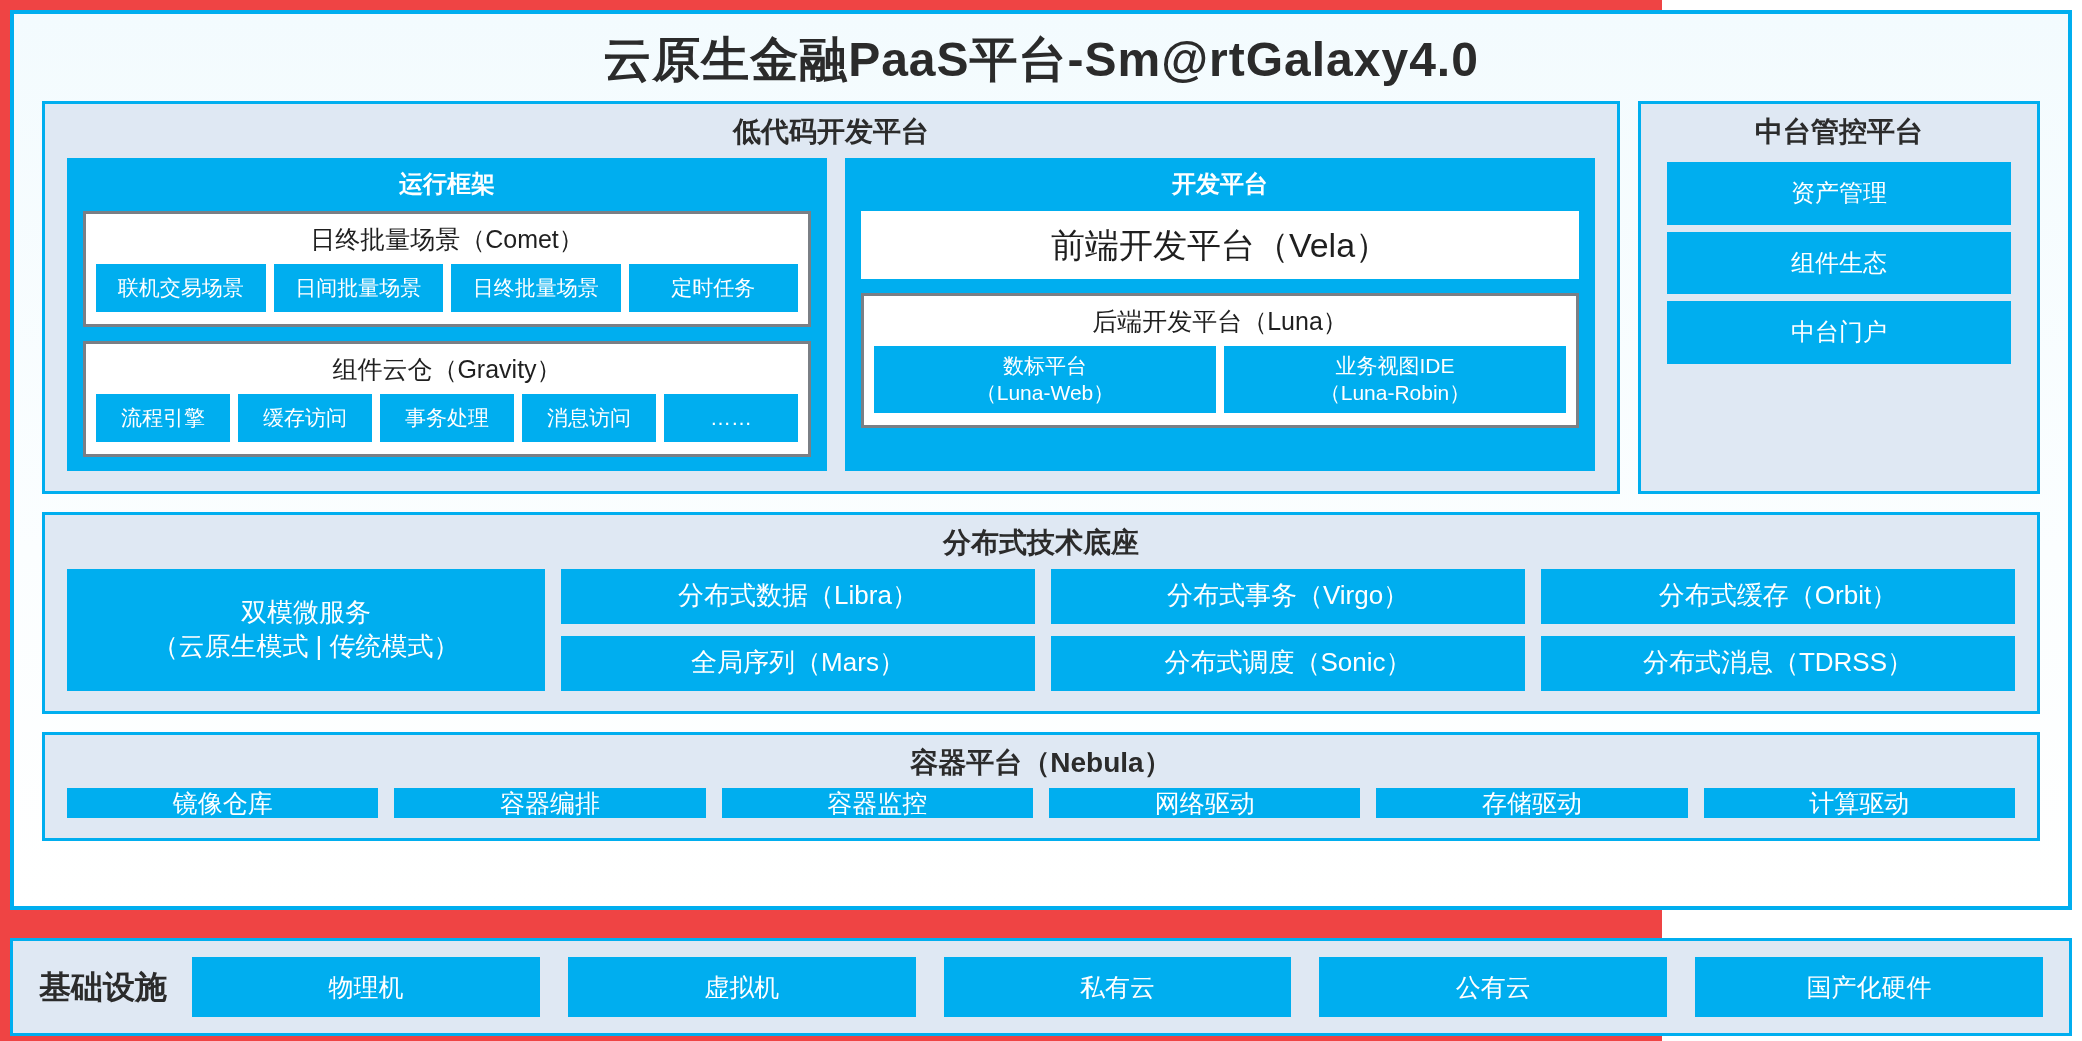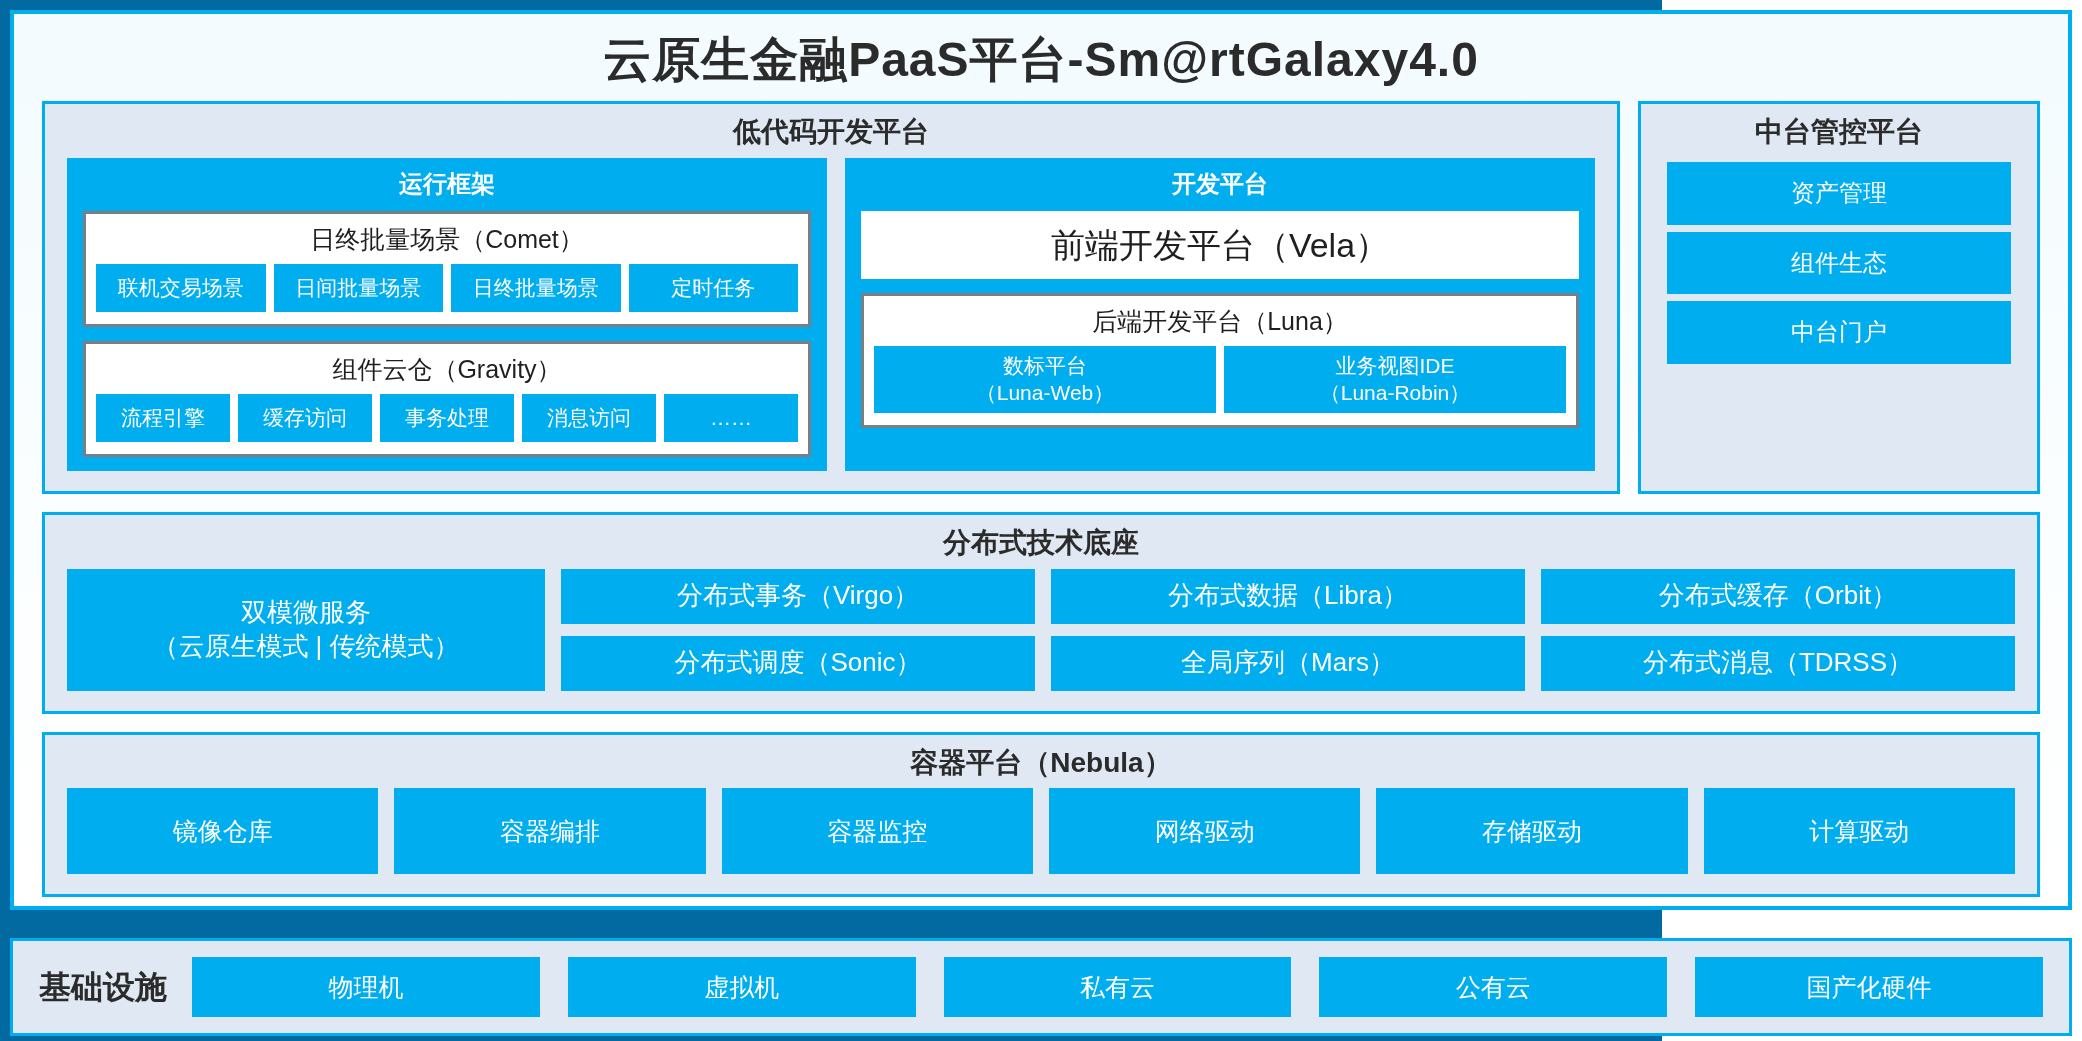--- a/index.html
+++ b/index.html
@@ -10,21 +10,21 @@
     height: 1041px;
     background: #ffffff;
     font-family: "Liberation Sans", "DejaVu Sans", sans-serif;
     overflow: hidden;
   }
 
   .page {
     position: relative;
     width: 1662px;
     height: 1041px;
-    background: #0369a1;
+    background: #ef4444;
     padding: 10px 10px 0 10px;
   }
 
   
   .main-frame {
     position: relative;
     width: 2062px;
     height: 900px;
     border: 4px solid #00AEEF;
     background: linear-gradient(180deg,#f3fbfe 0%, #fbfeff 60%, #ffffff 100%);
@@ -178,21 +178,21 @@
     display: flex;
     gap: 16px;
     padding: 0 22px 20px 22px;
   }
   .container-item {
     flex: 1;
     background: #00AEEF;
     color: #ffffff;
     font-size: 25px;
     text-align: center;
-    padding: 28px 4px;
+    padding: 0 4px;
     line-height: 1.2;
   }
 
   
   .infra-bar {
     margin-top: 28px;
     width: 2062px;
     border: 3px solid #00AEEF;
     background: #dfe8f3;
     display: flex;
@@ -303,27 +303,27 @@
         <div class="tech-col wide">
           <div class="tech-box tall">
             <div>
               <span>双模微服务</span><br>
               <span>（云原生模式 | 传统模式）</span>
             </div>
           </div>
         </div>
 
         <div class="tech-col reg">
+          <div class="tech-box short">分布式数据（Libra）</div>
+          <div class="tech-box short">全局序列（Mars）</div>
+        </div>
+
+        <div class="tech-col reg">
           <div class="tech-box short">分布式事务（Virgo）</div>
           <div class="tech-box short">分布式调度（Sonic）</div>
-        </div>
-
-        <div class="tech-col reg">
-          <div class="tech-box short">分布式数据（Libra）</div>
-          <div class="tech-box short">全局序列（Mars）</div>
         </div>
 
         <div class="tech-col reg">
           <div class="tech-box short">分布式缓存（Orbit）</div>
           <div class="tech-box short">分布式消息（TDRSS）</div>
         </div>
 
       </div>
     </div>
 

